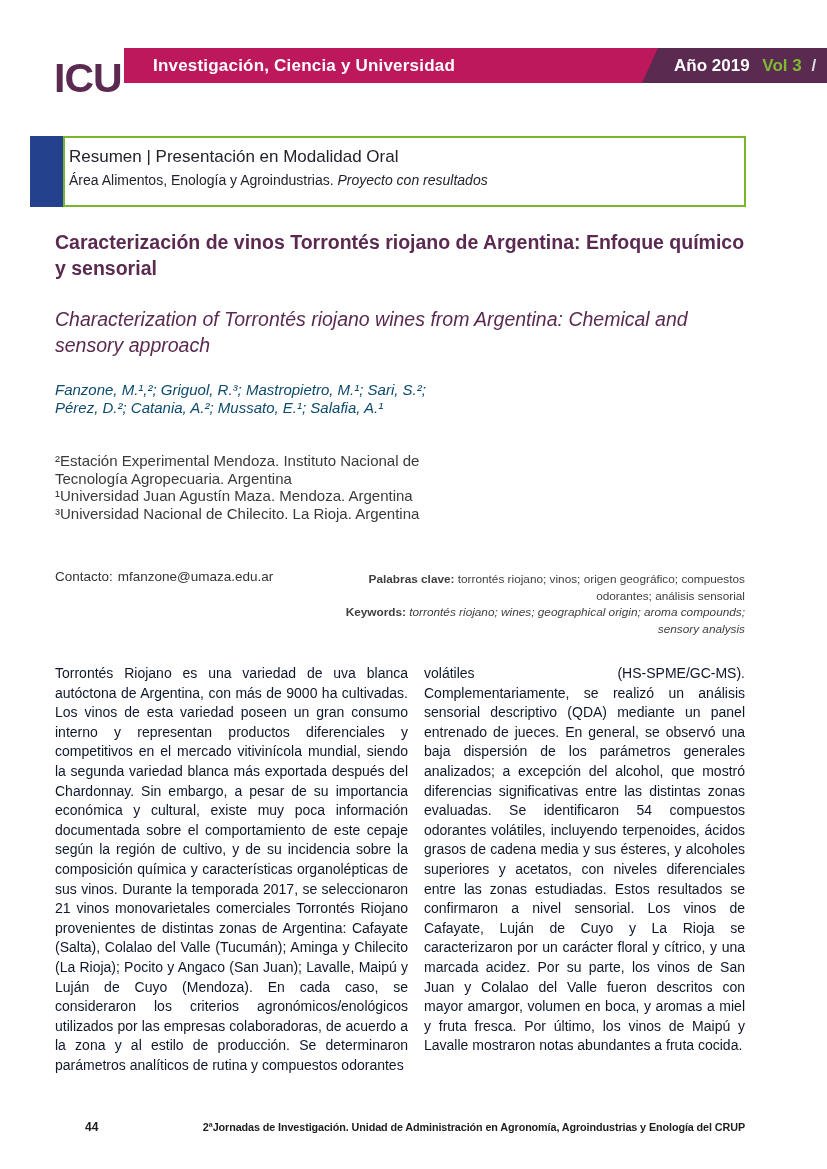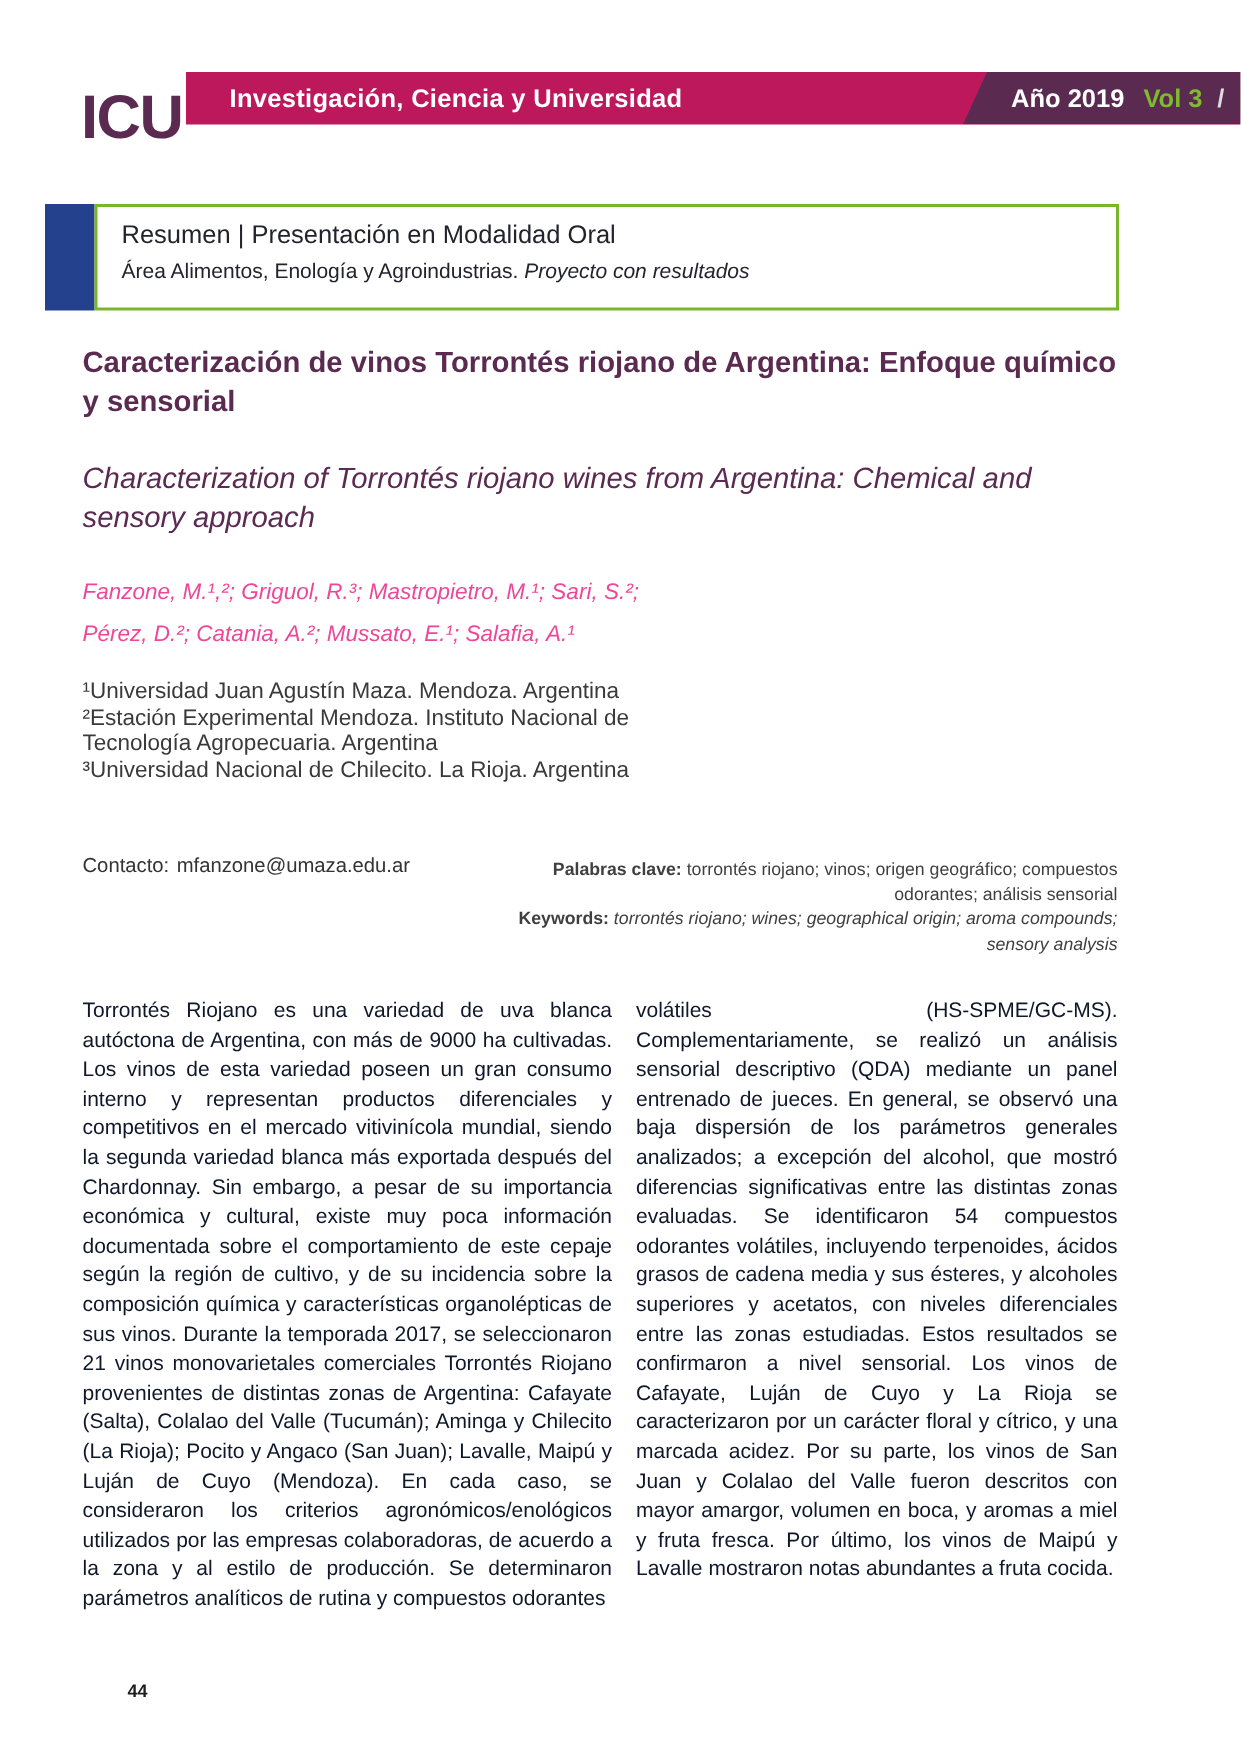--- a/index.html
+++ b/index.html
@@ -34,38 +34,38 @@
   }
   .issue-block .wht{color:#ffffff;}
   .issue-block .grn{color:#7dbb2f;margin-left:8px;}
   .issue-block .slash{color:#d9dde0;margin-left:5px;}
   .issue-block .grn2{color:#7dbb2f;margin-left:5px;}
   
   .blue-bar{position:absolute;left:30px;top:136px;width:33px;height:71px;background:#24418e;}
   .resumen-box{
     position:absolute;left:63px;top:136px;width:683px;height:71px;
     border:2px solid #7ab62c;box-sizing:border-box;
-    padding:8px 16px 0 16px;color:#23232e;
+    padding:8px 16px 0 4px;color:#23232e;
   }
   .resumen-line1{font-size:17px;line-height:22px;}
   .resumen-line2{font-size:14px;line-height:19px;margin-top:3px;}
   .resumen-line2 em{font-style:italic;}
   
   .title-es{
     position:absolute;left:55px;top:229px;width:700px;
     font-size:19.5px;font-weight:bold;line-height:26px;color:#5b2a51;
   }
   .title-en{
     position:absolute;left:55px;top:306px;width:700px;
     font-size:19.5px;font-style:italic;line-height:26px;color:#5b2a51;
   }
   
   .authors{
     position:absolute;left:55px;top:381px;width:385px;
-    font-size:15px;font-style:italic;line-height:28px;color:#ec4899;
+    font-size:15px;font-style:italic;line-height:18px;color:#0c4a6e;
   }
   .affiliations{
     position:absolute;left:55px;top:452px;width:395px;
     font-size:15px;line-height:17.5px;color:#3a3a3a;
   }
   .contact{
     position:absolute;left:55px;top:569px;
     font-size:13.5px;color:#333333;
   }
   .contact .email{margin-left:5px;}
@@ -119,32 +119,33 @@
       <span>Área Alimentos, Enología y Agroindustrias. </span><em>Proyecto con resultados</em>
     </div>
   </div>
 
   <h1 class="title-es" style="margin:0">Caracterización de vinos Torrontés riojano de Argentina: Enfoque químico y sensorial</h1>
   <h2 class="title-en" style="margin:0;font-weight:normal">Characterization of Torrontés riojano wines from Argentina: Chemical and sensory approach</h2>
 
   <div class="authors">Fanzone, M.¹,²; Griguol, R.³; Mastropietro, M.¹; Sari, S.²; Pérez, D.²; Catania, A.²; Mussato, E.¹; Salafia, A.¹</div>
 
   <div class="affiliations">
+    <div>²Estación Experimental Mendoza. Instituto Nacional de Tecnología Agropecuaria. Argentina</div>
     <div>¹Universidad Juan Agustín Maza. Mendoza. Argentina</div>
-    <div>²Estación Experimental Mendoza. Instituto Nacional de Tecnología Agropecuaria. Argentina</div>
     <div>³Universidad Nacional de Chilecito. La Rioja. Argentina</div>
   </div>
 
   <div class="contact">
     <span>Contacto:</span><span class="email">mfanzone@umaza.edu.ar</span>
   </div>
 
   <div class="keywords">
     <div><span class="lbl">Palabras clave:</span><span> torrontés riojano; vinos; origen geográfico; compuestos odorantes; análisis sensorial</span></div>
     <div><span class="lbl">Keywords:</span><span class="ital"> torrontés riojano; wines; geographical origin; aroma compounds; sensory analysis</span></div>
   </div>
 
   <div class="col col-left">Torrontés Riojano es una variedad de uva blanca autóctona de Argentina, con más de 9000 ha cultivadas. Los vinos de esta variedad poseen un gran consumo interno y representan productos diferenciales y competitivos en el mercado vitivinícola mundial, siendo la segunda variedad blanca más exportada después del Chardonnay. Sin embargo, a pesar de su importancia económica y cultural, existe muy poca información documentada sobre el comportamiento de este cepaje según la región de cultivo, y de su incidencia sobre la composición química y características organolépticas de sus vinos. Durante la temporada 2017, se seleccionaron 21 vinos monovarietales comerciales Torrontés Riojano provenientes de distintas zonas de Argentina: Cafayate (Salta), Colalao del Valle (Tucumán); Aminga y Chilecito (La Rioja); Pocito y Angaco (San Juan); Lavalle, Maipú y Luján de Cuyo (Mendoza). En cada caso, se consideraron los criterios agronómicos/enológicos utilizados por las empresas colaboradoras, de acuerdo a la zona y al estilo de producción. Se determinaron parámetros analíticos de rutina y compuestos odorantes</div>
   <div class="col col-right">volátiles (HS-SPME/GC-MS). Complementariamente, se realizó un análisis sensorial descriptivo (QDA) mediante un panel entrenado de jueces. En general, se observó una baja dispersión de los parámetros generales analizados; a excepción del alcohol, que mostró diferencias significativas entre las distintas zonas evaluadas. Se identificaron 54 compuestos odorantes volátiles, incluyendo terpenoides, ácidos grasos de cadena media y sus ésteres, y alcoholes superiores y acetatos, con niveles diferenciales entre las zonas estudiadas. Estos resultados se confirmaron a nivel sensorial. Los vinos de Cafayate, Luján de Cuyo y La Rioja se caracterizaron por un carácter floral y cítrico, y una marcada acidez. Por su parte, los vinos de San Juan y Colalao del Valle fueron descritos con mayor amargor, volumen en boca, y aromas a miel y fruta fresca. Por último, los vinos de Maipú y Lavalle mostraron notas abundantes a fruta cocida.</div>
 
   <div class="page-num">44</div>
+  <div class="footer-text">2ªJornadas de Investigación. Unidad de Administración en Agronomía, Agroindustrias y Enología del CRUP</div>
 
 </div>
 
 </body></html>

